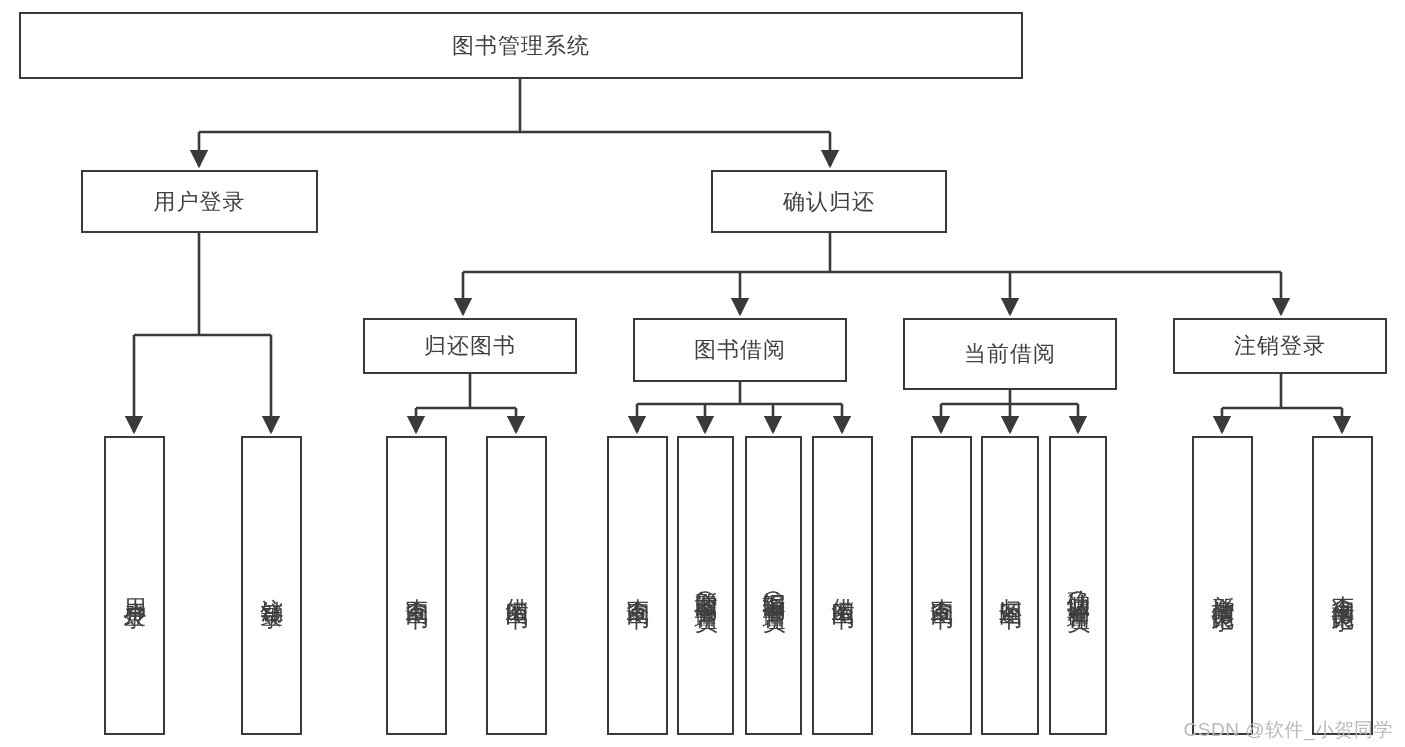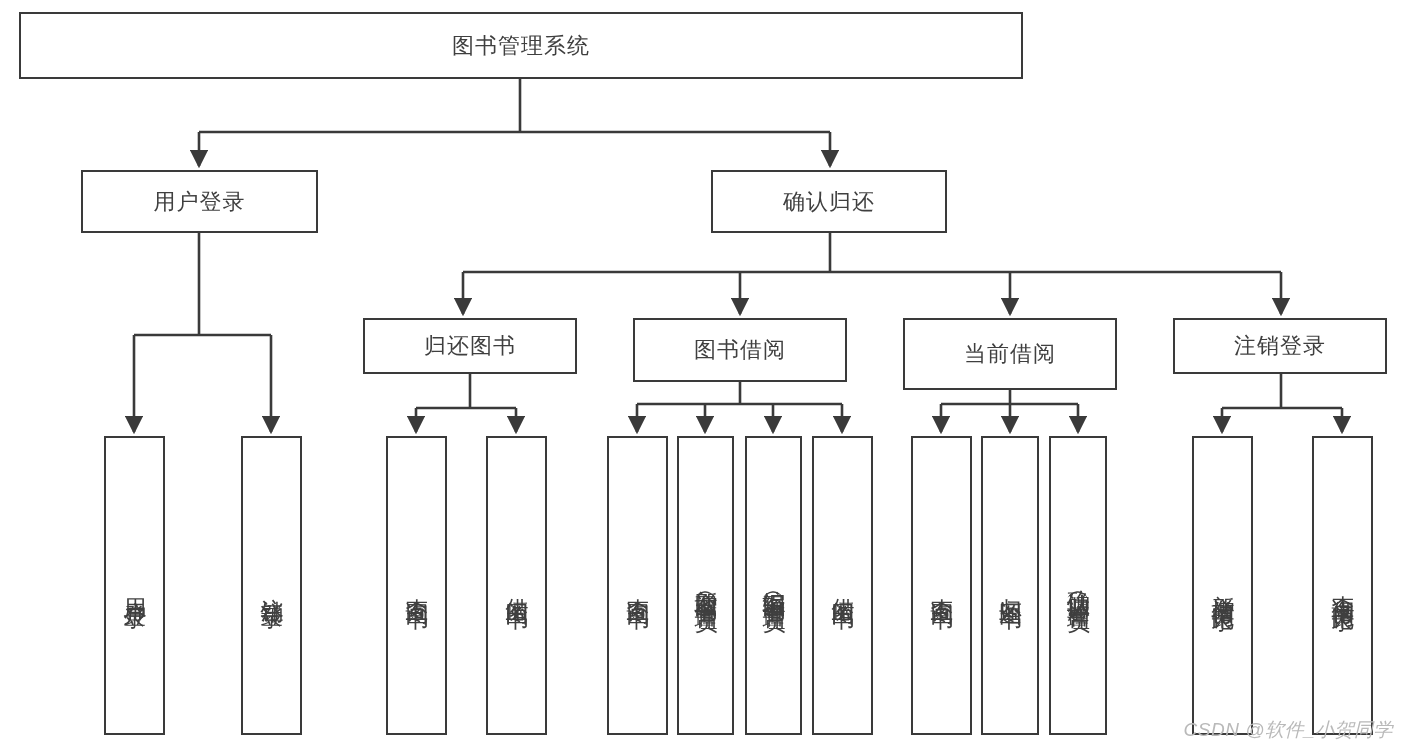--- a/index.html
+++ b/index.html
@@ -59,21 +59,20 @@
   }
   #watermark{
     position:absolute;
     right:12px;
     bottom:4px;
     font-size:19px;
     color:#b9b9b9;
     z-index:5;
     white-space:nowrap;
     letter-spacing:0.5px;
-    font-style:italic;
   }
 </style>
 </head>
 <body>
 
 <div id="canvas">
 
   <svg id="wires" viewBox="0 0 1405 747" width="1405" height="747" xmlns="http://www.w3.org/2000/svg">
     <defs>
       <marker id="arrow" viewBox="0 0 12 12" refX="10.5" refY="6" markerWidth="7" markerHeight="7" orient="auto-start-reverse">

